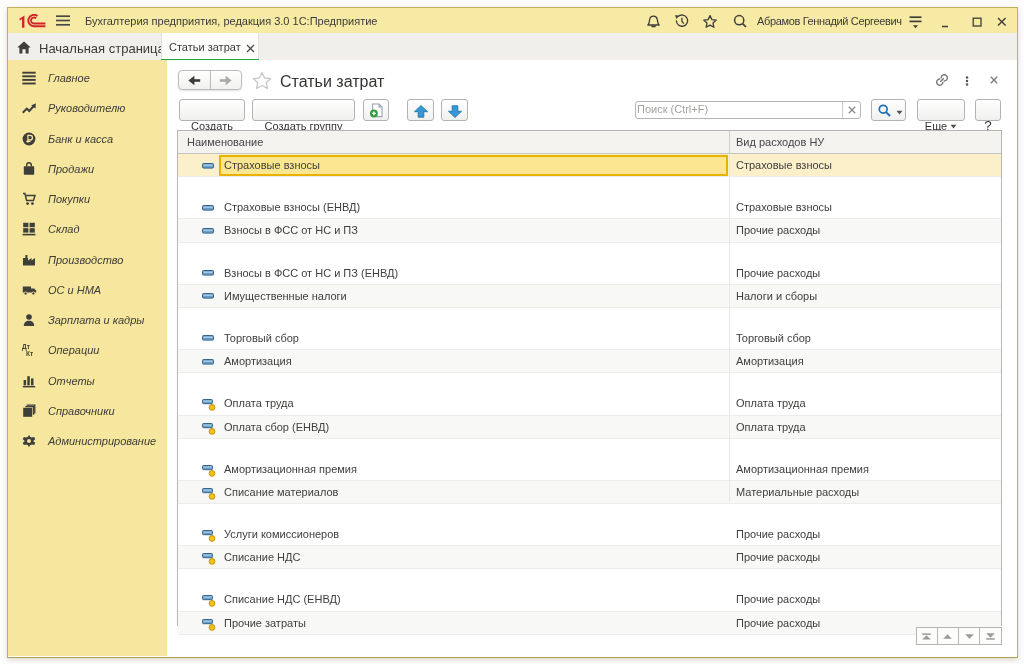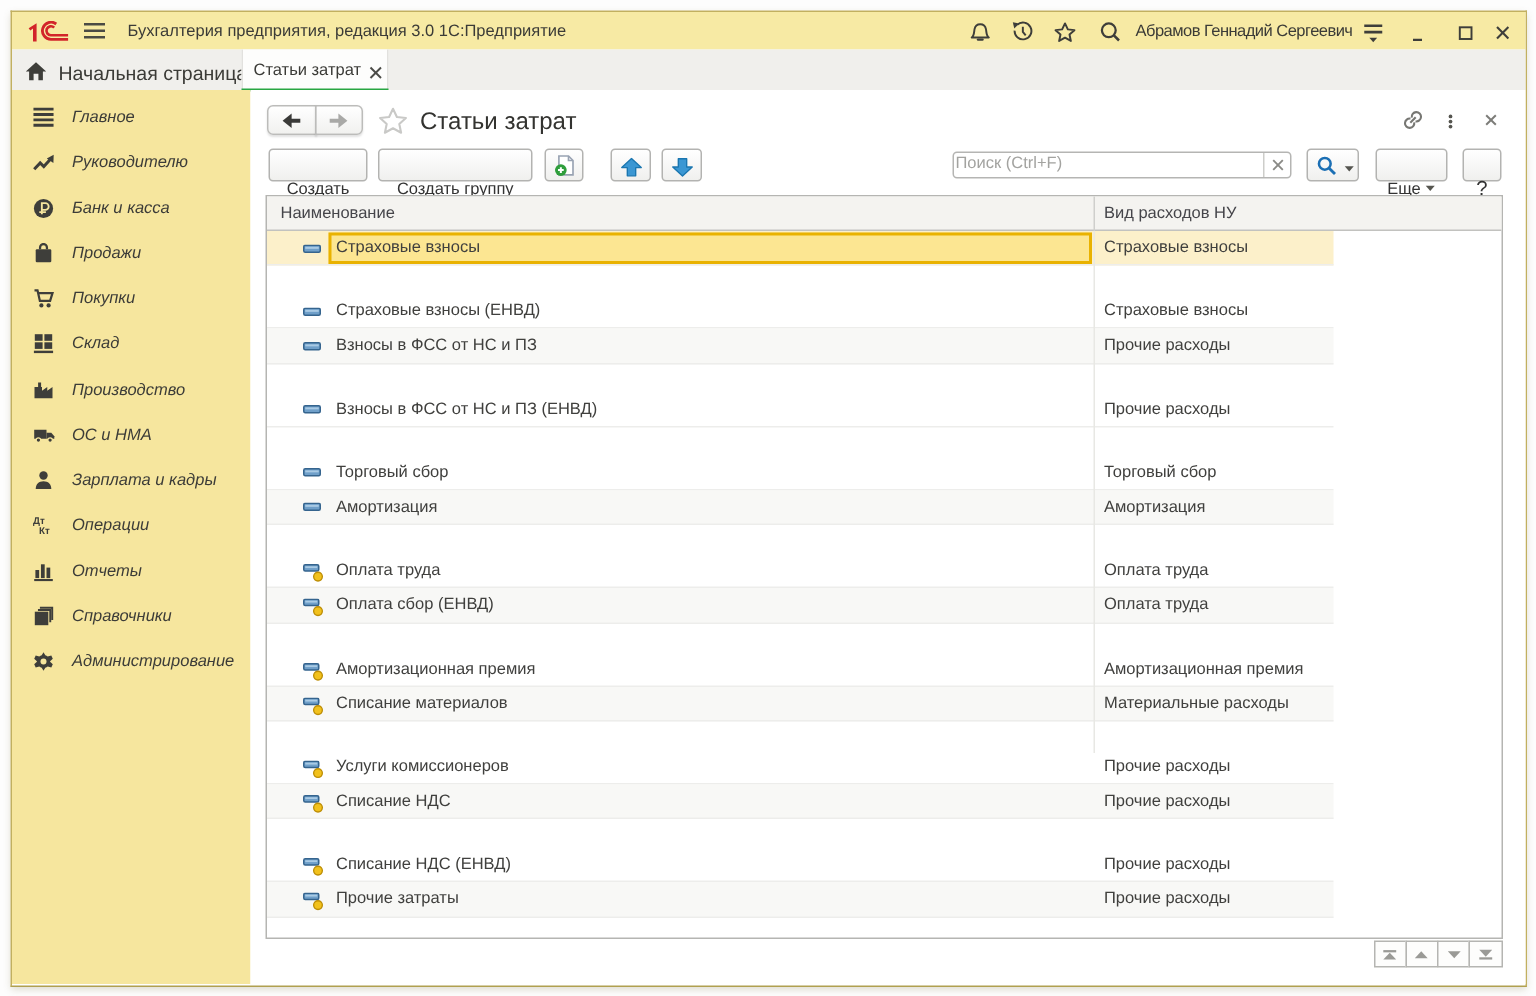--- a/index.html
+++ b/index.html
@@ -9,21 +9,21 @@
 #win{position:absolute;left:7px;top:7px;width:1011px;height:650.5px;border:1px solid #c2b060;border-bottom-color:#b0a050;background:#fff;box-shadow:0 2px 5px rgba(120,110,60,0.25);}
 #titlebar{position:absolute;left:0;top:0;width:1009px;height:24.5px;background:#f7eaa4;}
 #tabbar{position:absolute;left:0;top:24.5px;width:1009px;height:27.5px;background:#f0efec;}
 #sidebar{position:absolute;left:0;top:52px;width:159px;height:596px;background:#f6e69e;}
 #content{position:absolute;left:159px;top:52px;width:850px;height:596px;background:#fff;}
 .sbitem{position:absolute;left:0;width:159px;height:20px;}
 .sbitem svg{position:absolute;left:14px;top:3px;}
 .sbitem span{position:absolute;left:40px;top:4px;font-size:11px;color:#3c3c38;white-space:nowrap;font-style:italic;}
 .btn{position:absolute;height:22px;border:1px solid #b3b3b1;border-radius:3px;background:linear-gradient(#ffffff,#f0f0ee);font-size:11px;color:#333;text-align:center;}
 .btn span{display:inline-block;line-height:20px;margin-top:16px;}
-.trow{position:relative;width:711px;height:23.2px;border-bottom:1px solid #ededeb;}
+.trow{position:relative;width:823px;height:23.2px;border-bottom:1px solid #ededeb;}
 .trow .ticon{position:absolute;left:24px;top:7px;}
 .trow svg.ticon[width="12"]{top:8.5px;}
 .trow .t1{position:absolute;left:46px;top:5px;font-size:11px;color:#40403e;white-space:nowrap;}
 .trow .t2{position:absolute;left:558px;top:5px;font-size:11px;color:#40403e;white-space:nowrap;}
 .w{background:#fff;margin-top:19px;}
 .g{background:#f8f8f6;}
 .navb{width:22.3px;height:18px;border:1px solid #b5b5b2;background:#fdfdfc;display:flex;align-items:center;justify-content:center;}
 
 </style>
 </head>
@@ -318,20 +318,28 @@
               <div class="t1">Взносы в ФСС от НС и ПЗ</div>
               <div class="t2">Прочие расходы</div>
             </div>
         <div class="trow w">
               <svg class="ticon" width="12" height="11" viewBox="0 0 12 11">
                 <rect x="0.5" y="0.5" width="11" height="4.6" rx="1" fill="#6f9fc9" stroke="#35648e" stroke-width="1"></rect>
                 <rect x="1.5" y="1.6" width="9" height="1.3" fill="#a9cae4"></rect>
               </svg>
               <div class="t1">Взносы в ФСС от НС и ПЗ (ЕНВД)</div>
               <div class="t2">Прочие расходы</div>
+            </div>
+        <div class="trow g">
+              <svg class="ticon" width="12" height="11" viewBox="0 0 12 11">
+                <rect x="0.5" y="0.5" width="11" height="4.6" rx="1" fill="#6f9fc9" stroke="#35648e" stroke-width="1"></rect>
+                <rect x="1.5" y="1.6" width="9" height="1.3" fill="#a9cae4"></rect>
+              </svg>
+              <div class="t1">Имущественные налоги</div>
+              <div class="t2">Налоги и сборы</div>
             </div>
         <div class="trow w">
               <svg class="ticon" width="12" height="11" viewBox="0 0 12 11">
                 <rect x="0.5" y="0.5" width="11" height="4.6" rx="1" fill="#6f9fc9" stroke="#35648e" stroke-width="1"></rect>
                 <rect x="1.5" y="1.6" width="9" height="1.3" fill="#a9cae4"></rect>
               </svg>
               <div class="t1">Торговый сбор</div>
               <div class="t2">Торговый сбор</div>
             </div>
         <div class="trow g">

